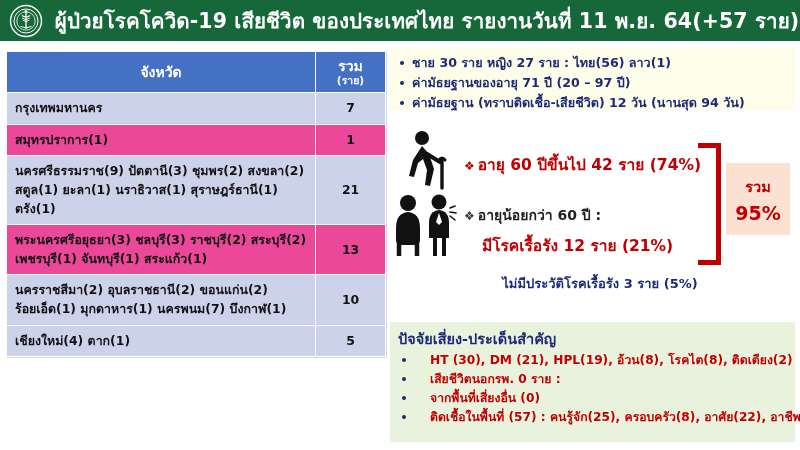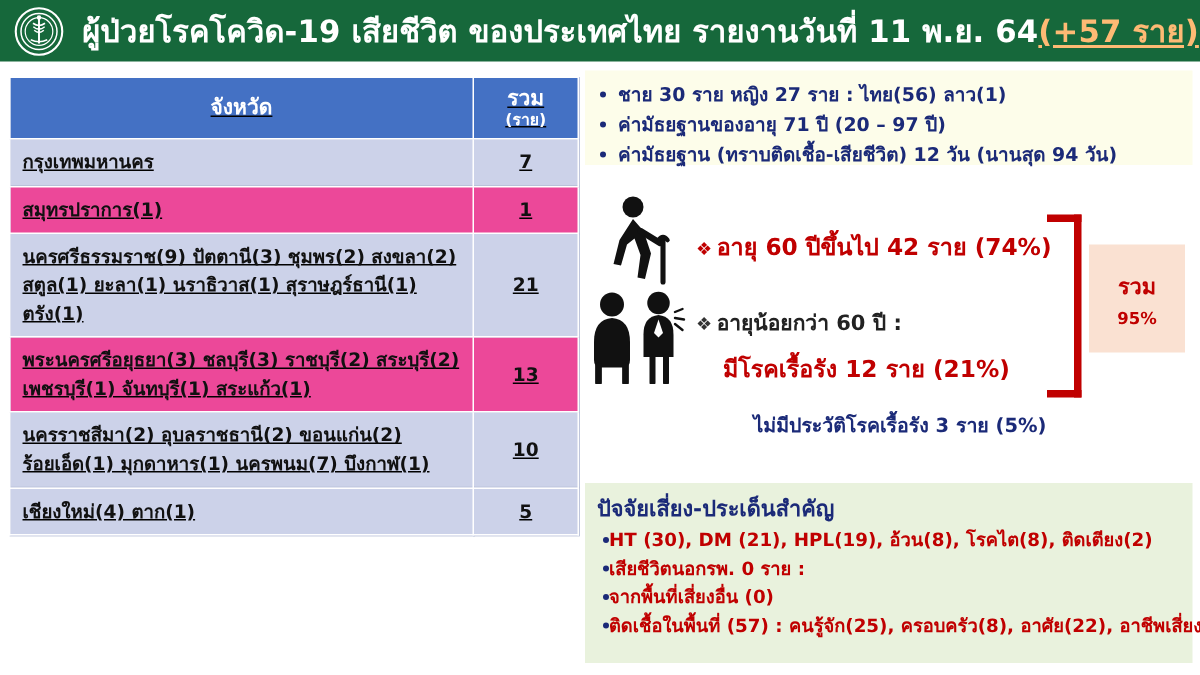--- a/index.html
+++ b/index.html
@@ -18,30 +18,29 @@
     position:absolute;left:8px;top:3px;width:36px;height:36px;
     display:flex;align-items:center;justify-content:center;
   }
   .logo svg{display:block;}
   .header-title{
     position:absolute;left:62px;top:0;width:730px;height:41px;
     display:flex;align-items:center;justify-content:center;
     color:#ffffff;font-size:20.5px;font-weight:bold;letter-spacing:.1px;
     white-space:nowrap;
   }
-  .header-title .hl{color:#fdba74;text-decoration:underline;}
+  .header-title .hl{color:#ffffff;}
 
   
   .table-wrap{
     position:absolute;left:6px;top:51px;width:371px;
   }
   table.prov{
     border-collapse:collapse;width:371px;
     table-layout:fixed;
-    text-decoration:underline;
   }
   table.prov th, table.prov td{
     border:1px solid #ffffff;
     box-shadow:0 0 0 0.6px #b9c0d8;
   }
   table.prov th{
     background:#4471c4;color:#ffffff;font-size:14px;font-weight:bold;
     text-align:center;padding:6px 2px;line-height:1.15;
   }
   th.c-prov{width:304px;}
@@ -101,35 +100,35 @@
     position:absolute;left:308px;top:27px;width:18px;height:112px;
     border-top:5px solid #c00000;border-right:5px solid #c00000;
     border-bottom:5px solid #c00000;
   }
   .total-box{
     position:absolute;left:336px;top:47px;width:64px;height:72px;
     background:#fae1d2;display:flex;flex-direction:column;
     align-items:center;justify-content:center;gap:4px;
   }
   .total-box .t1{color:#c00000;font-size:14.5px;font-weight:bold;}
-  .total-box .t2{color:#c00000;font-size:11px;font-weight:bold;}
+  .total-box .t2{color:#c00000;font-size:19px;font-weight:bold;}
 
   
   .box-bottom{
     position:absolute;left:390px;top:322px;width:405px;height:120px;
     background:#e9f2dd;
   }
   .box-bottom h3{
     margin:0;padding:5px 0 1px 8px;color:#1b2a78;
     font-size:14.5px;font-weight:bold;
   }
   .box-bottom ul{margin:0;padding:0;list-style:none;}
   .box-bottom li{
     position:relative;color:#c00000;font-size:12.2px;font-weight:bold;
-    padding:0 0 0 16px;line-height:19px;white-space:nowrap;
+    padding:0 0 0 40px;line-height:19px;white-space:nowrap;
   }
   .box-bottom li:before{
     content:"";position:absolute;left:12px;top:7px;width:4px;height:4px;
     background:#1b2a78;border-radius:50%;
   }
 </style>
 </head>
 <body>
 
 <div class="page">

